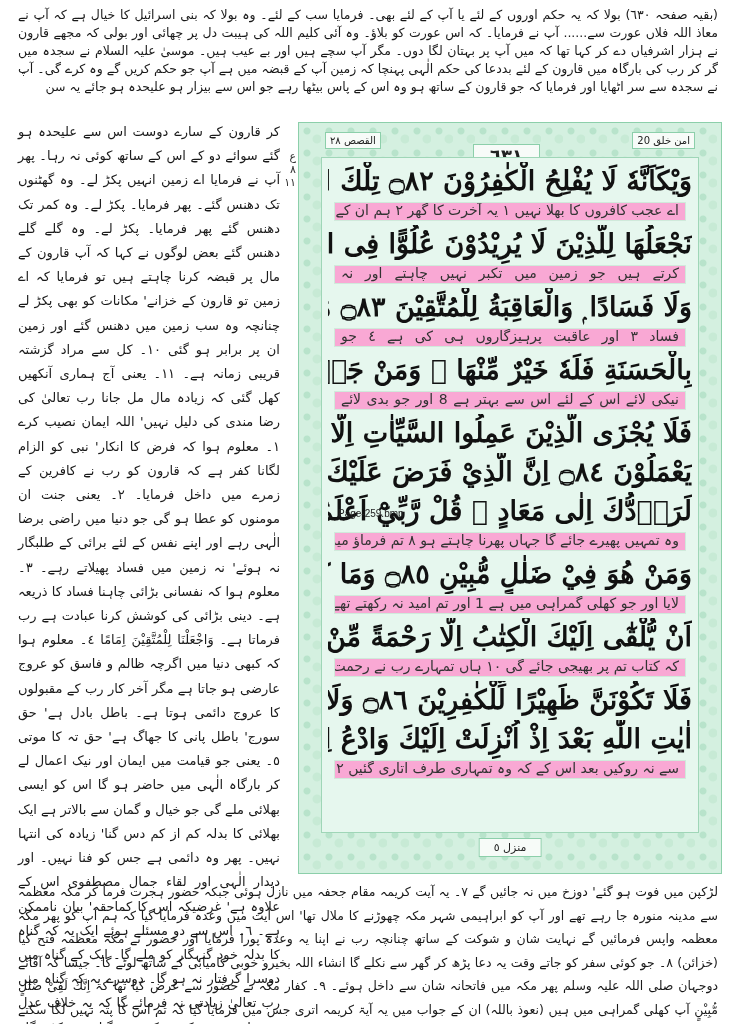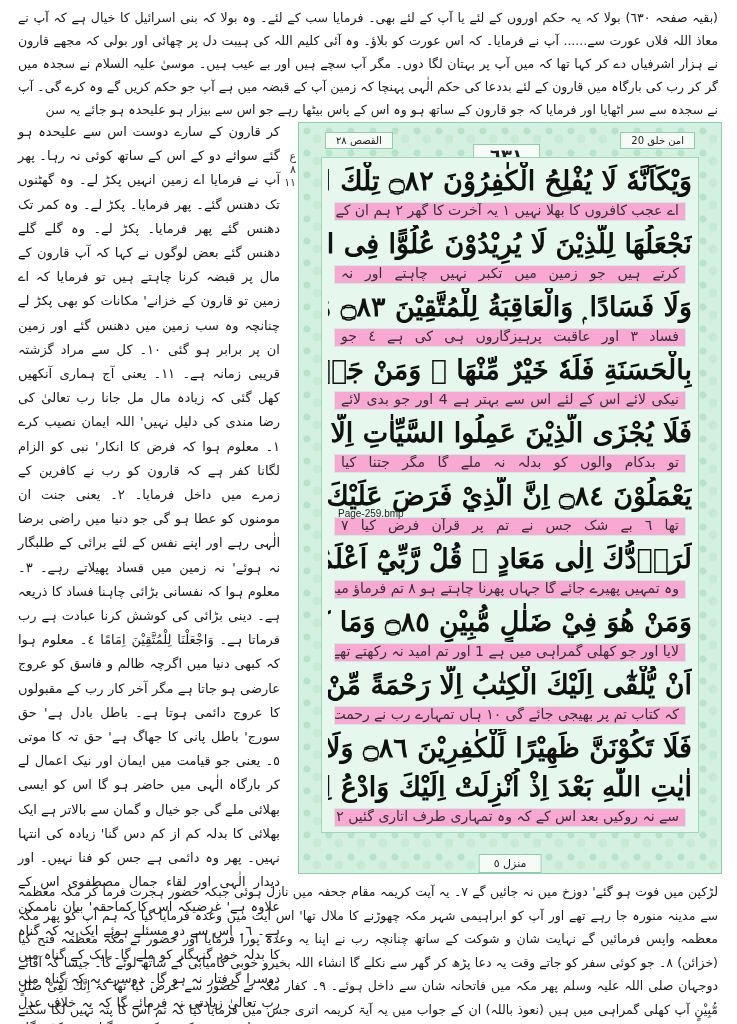--- a/index.html
+++ b/index.html
@@ -3,21 +3,21 @@
   <meta charset="utf-8">
   <style>
     html, body { margin:0; padding:0; }
     body {
       width:737px; height:1024px; background:#ffffff; position:relative; overflow:hidden;
       font-family:"DejaVu Sans", sans-serif; color:#1a1a1a;
     }
     .urdu { direction:rtl; text-align:justify; text-align-last:right; }
     #top-notes {
       position:absolute; left:18px; top:6px; width:700px;
-      font-size:12.5px; line-height:23px;
+      font-size:12.5px; line-height:18px;
     }
     #side-notes {
       position:absolute; left:18px; top:120px; width:262px;
       font-size:13px; line-height:24.2px;
     }
     #bottom-notes {
       position:absolute; left:18px; top:880px; width:700px;
       font-size:12.5px; line-height:23.5px;
     }
     #ruku-marker {
@@ -32,21 +32,21 @@
         radial-gradient(circle at 18px 16px, #c7ead5 4px, transparent 5px);
       background-size:22px 22px, 22px 22px;
       border:1px solid #8ccfaa;
       box-sizing:border-box;
     }
     .header-bar {
       position:absolute; left:0; right:0; top:4px; height:26px;
       display:flex; justify-content:space-between; align-items:center; padding:0 26px;
     }
     .header-box {
-      background:#f7fbf8; border:1px solid #8ccfaa; font-size:10px; padding:2px 10px;
+      background:#f7fbf8; border:1px solid #8ccfaa; font-size:10px; padding:2px 4px;
       direction:rtl; color:#222;
     }
     .page-num {
       background:#f7fbf8; border:1px solid #8ccfaa; font-size:18px; font-weight:bold;
       padding:0 16px; color:#222;margin-top:30px;
     }
     .text-panel {
       position:absolute; left:22px; right:22px; top:34px; bottom:40px;
       background:#e6f7ee; border:1px solid #9fd6b7;
       padding:4px 6px;
@@ -56,21 +56,21 @@
       font-family:"DejaVu Serif", serif; font-size:27px; line-height:37px; height:39px;
       color:#111; white-space:nowrap; overflow:hidden; font-weight:bold;
     }
     .trans-line {
       direction:rtl; text-align:justify; text-align-last:justify;
       background:#f9a8d4; font-size:14px; line-height:15px; height:17px;
       margin:1px 6px 4px 6px; padding:0 6px; color:#333; white-space:nowrap; overflow:hidden;
       border:1px solid #d0eadb;
     }
     .manzil-box {
-      position:absolute; left:50%; transform:translateX(-50%); bottom:0;
+      position:absolute; left:50%; transform:translateX(-50%); bottom:16px;
       background:#f7fbf8; border:1px solid #8ccfaa; font-size:11px; padding:2px 14px;
       direction:rtl; color:#222;
     }
     #file-label {
       position:absolute; left:338px; top:508px; font-family:"Liberation Sans", sans-serif;
       font-size:10px; color:#222;
     }
   </style>
 </head>
 <body>
@@ -88,25 +88,23 @@
     <span class="header-box">امن خلق 20</span>
   </div>
   <div class="text-panel">
     <div class="verse-line">وَيْكَاَنَّهٗ لَا يُفْلِحُ الْكٰفِرُوْنَ ۝٨٢ تِلْكَ الدَّارُ الْاٰخِرَةُ</div>
     <div class="trans-line">اے عجب کافروں کا بھلا نہیں ١ یہ آخرت کا گھر ٢ ہم ان کے لئے</div>
     <div class="verse-line">نَجْعَلُهَا لِلَّذِيْنَ لَا يُرِيْدُوْنَ عُلُوًّا فِى الْاَرْضِ</div>
     <div class="trans-line">کرتے ہیں جو زمین میں تکبر نہیں چاہتے اور نہ</div>
     <div class="verse-line">وَلَا فَسَادًا ۭ وَالْعَاقِبَةُ لِلْمُتَّقِيْنَ ۝٨٣ مَنْ جَاۗءَ</div>
     <div class="trans-line">فساد ٣ اور عاقبت پرہیزگاروں ہی کی ہے ٤ جو</div>
     <div class="verse-line">بِالْحَسَنَةِ فَلَهٗ خَيْرٌ مِّنْهَا ۚ وَمَنْ جَاۗءَ بِالسَّيِّئَةِ</div>
-    <div class="trans-line">نیکی لائے اس کے لئے اس سے بہتر ہے 4 اور جو بدی لائے</div>
+    <div class="trans-line">نیکی لائے اس کے لئے اس سے بہتر ہے 8 اور جو بدی لائے</div>
     <div class="verse-line">فَلَا يُجْزَى الَّذِيْنَ عَمِلُوا السَّيِّاٰتِ اِلَّا مَا كَانُوْا</div>
-    <div class="trans-line">تو بدکام والوں کو بدلہ نہ ملے گا مگر جتنا کیا</div>
     <div class="verse-line">يَعْمَلُوْنَ ۝٨٤ اِنَّ الَّذِيْ فَرَضَ عَلَيْكَ الْقُرْاٰنَ</div>
-    <div class="trans-line">تھا ٦ بے شک جس نے تم پر قرآن فرض کیا ٧</div>
     <div class="verse-line">لَرَاۗدُّكَ اِلٰى مَعَادٍ ۭ قُلْ رَّبِّيْٓ اَعْلَمُ مَنْ جَاۗءَ بِالْهُدٰى</div>
     <div class="trans-line">وہ تمہیں پھیرے جائے گا جہاں پھرنا چاہتے ہو ٨ تم فرماؤ میرا رب خوب جانتا ہے اسے جو ہدایت</div>
     <div class="verse-line">وَمَنْ هُوَ فِيْ ضَلٰلٍ مُّبِيْنٍ ۝٨٥ وَمَا كُنْتَ تَرْجُوْٓا</div>
     <div class="trans-line">لایا اور جو کھلی گمراہی میں ہے 1 اور تم امید نہ رکھتے تھے</div>
     <div class="verse-line">اَنْ يُّلْقٰٓى اِلَيْكَ الْكِتٰبُ اِلَّا رَحْمَةً مِّنْ رَّبِّكَ</div>
     <div class="trans-line">کہ کتاب تم پر بھیجی جائے گی ١٠ ہاں تمہارے رب نے رحمت فرمائی</div>
     <div class="verse-line">فَلَا تَكُوْنَنَّ ظَهِيْرًا لِّلْكٰفِرِيْنَ ۝٨٦ وَلَا يَصُدُّنَّكَ عَنْ</div>
     <div class="verse-line">اٰيٰتِ اللّٰهِ بَعْدَ اِذْ اُنْزِلَتْ اِلَيْكَ وَادْعُ اِلٰى رَبِّكَ</div>
     <div class="trans-line">سے نہ روکیں بعد اس کے کہ وہ تمہاری طرف اتاری گئیں ١٢ اور اپنے رب کی طرف بلاؤ ١٣</div>
   </div>

